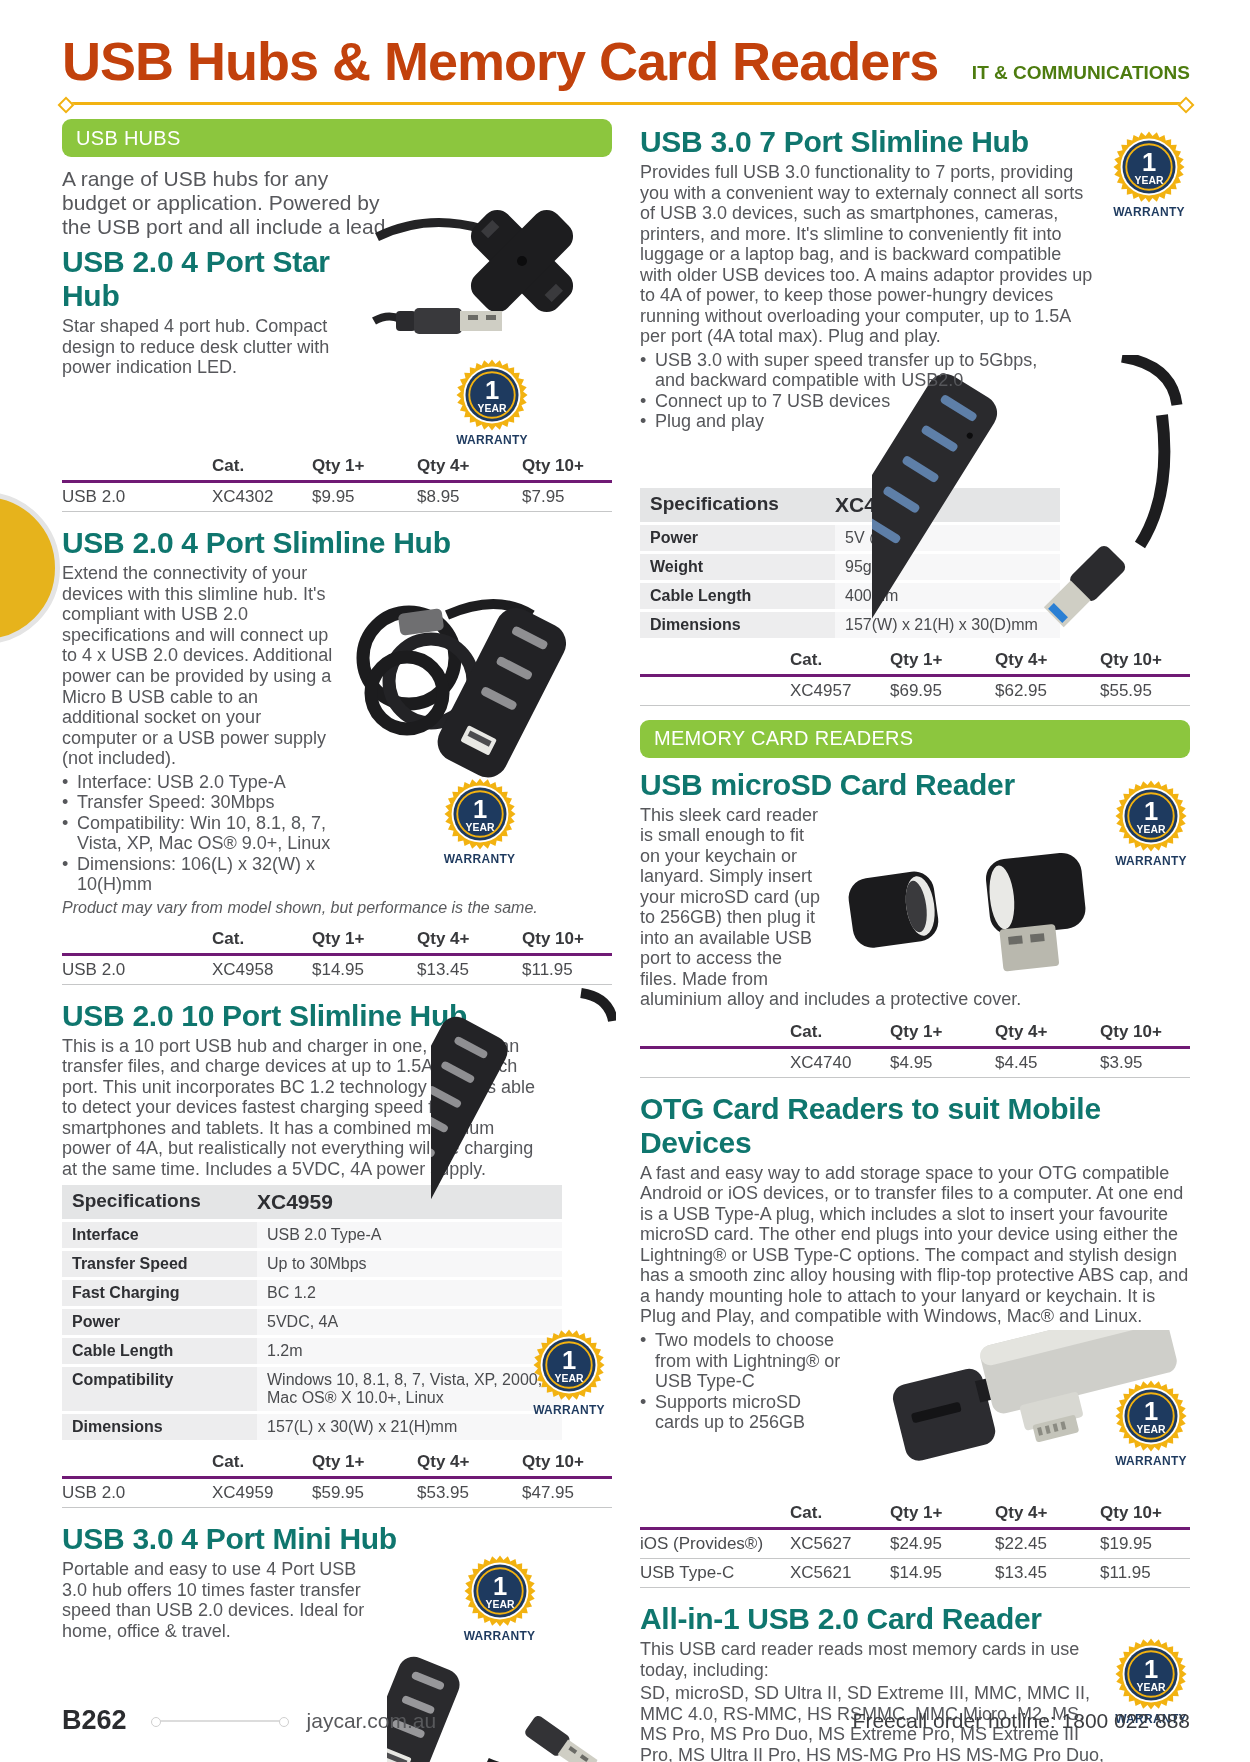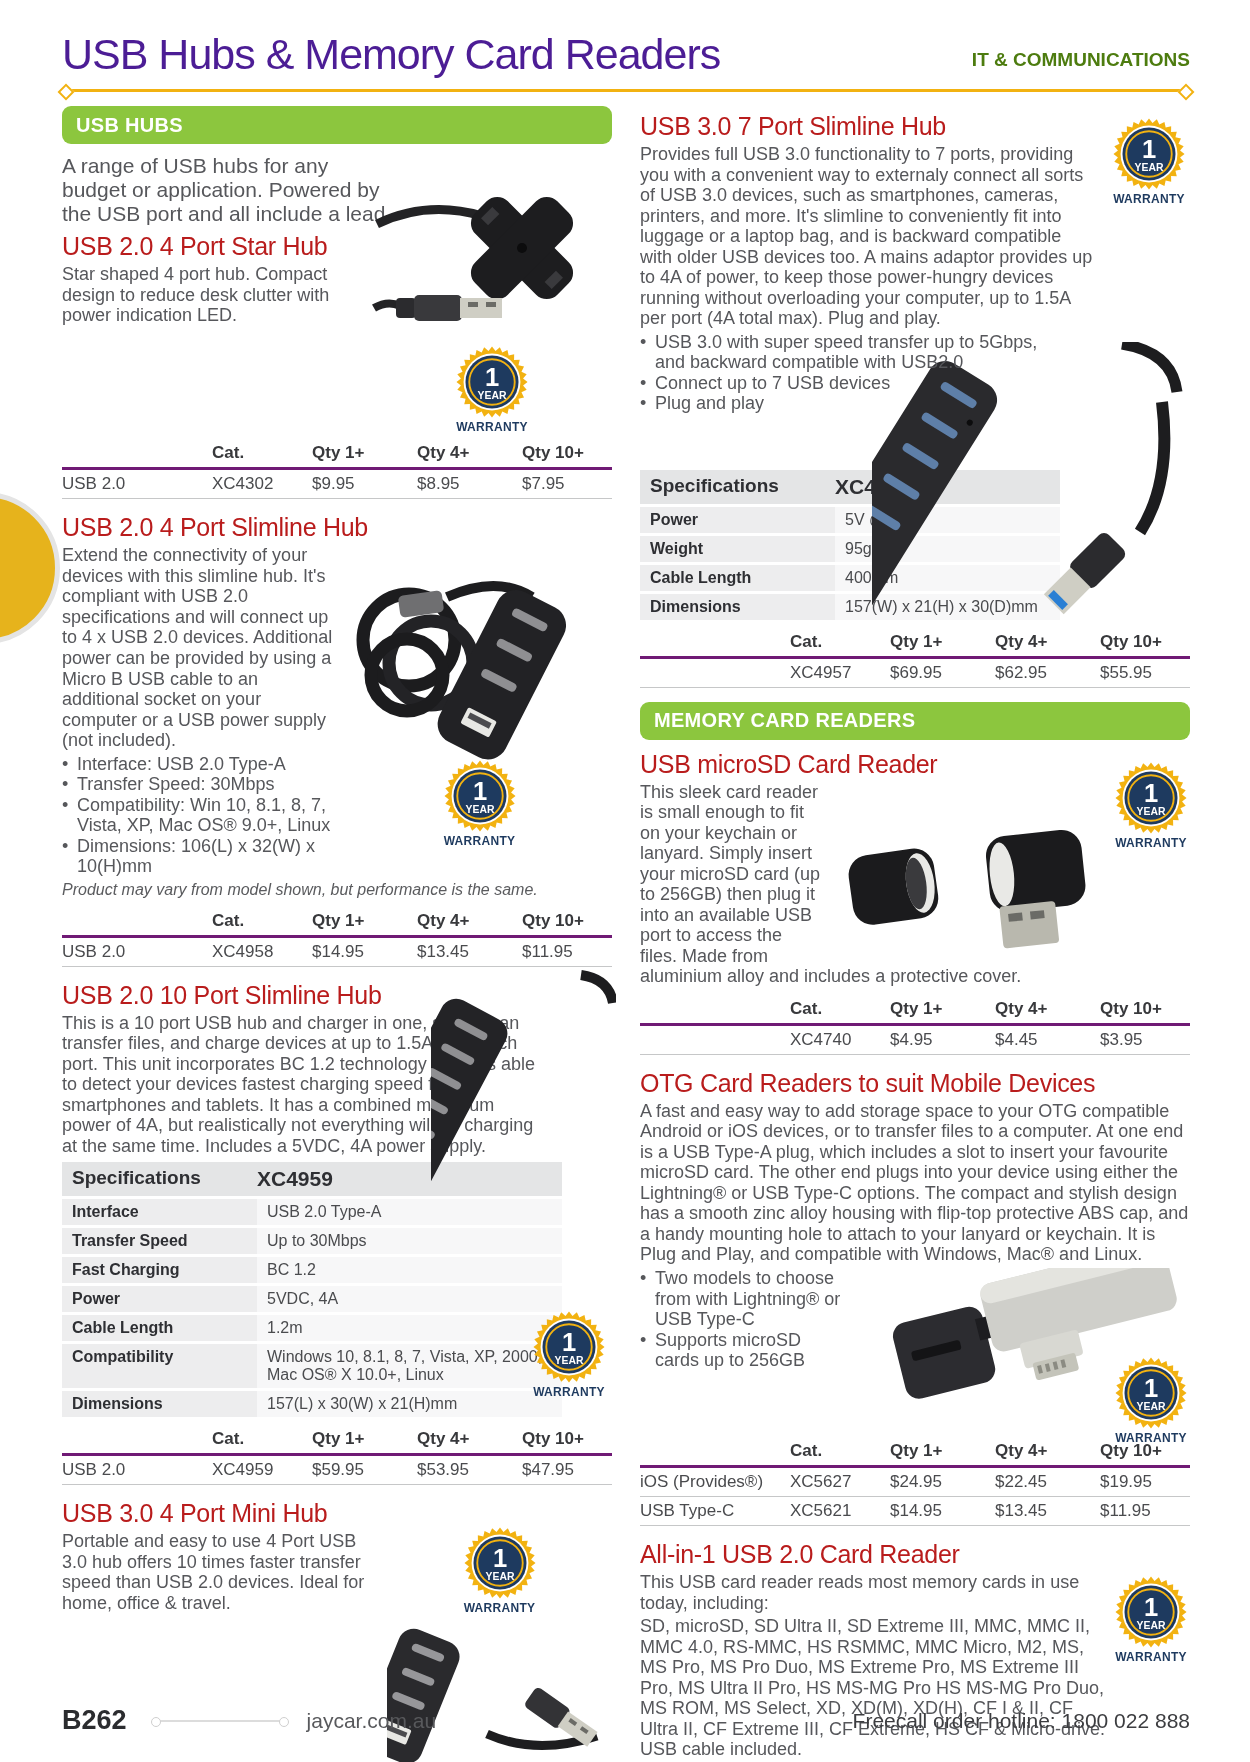--- a/index.html
+++ b/index.html
@@ -2,38 +2,38 @@
 <html><head>
 <meta charset="utf-8">
 <style>
   * { box-sizing: border-box; margin: 0; padding: 0; }
   html,body { background:#ffffff; }
   body { font-family:"Liberation Sans", sans-serif; color:#56575b; }
   .page { position:relative; width:1250px; height:1762px; overflow:hidden; background:#fff; padding:30px 60px 0 62px; }
 
   
   .hdr { display:flex; align-items:flex-end; justify-content:space-between; }
-  .hdr h1 { font-size:43px; font-weight:normal; color:#4c1d95; letter-spacing:-1px; }
+  .hdr h1 { font-size:54px; font-weight:bold; color:#c2410c; letter-spacing:-1px; }
   .hdr .cat-label { font-size:19px; font-weight:bold; color:#4d7c0f; padding-bottom:8px; }
   .rule { position:relative; height:3px; background:#f2b211; margin:10px 2px 14px 2px; }
   .rule:before,.rule:after { content:""; position:absolute; top:-3px; width:8px; height:8px; background:#fff; border:2px solid #f2b211; transform:rotate(45deg); }
   .rule:before { left:-4px; } .rule:after { right:-4px; }
 
   
   .edge-tab { position:absolute; left:-92px; top:492px; width:152px; height:152px; border-radius:50%; background:#e6b31c; border:5px solid #e4e4e4; }
 
   
   .columns { display:flex; gap:28px; }
   .col { width:550px; position:relative; }
 
-  .banner { height:38px; border-radius:9px; background:#8cc63e; color:#fff; font-size:20px; font-weight:bold; display:flex; align-items:center; padding:0 14px; letter-spacing:.3px; margin-bottom:10px; }
+  .banner { height:38px; border-radius:9px; background:#8cc63e; color:#fff; font-size:20px; font-weight:normal; display:flex; align-items:center; padding:0 14px; letter-spacing:.3px; margin-bottom:10px; }
   .intro { font-size:21px; line-height:1.15; margin-bottom:4px; max-width:330px; }
 
   .product { position:relative; margin-bottom:14px; }
-  .product h2 { font-size:25px; font-weight:normal; color:#b91c1c; margin:6px 0 3px 0; letter-spacing:-.3px; }
+  .product h2 { font-size:30px; font-weight:bold; color:#0f766e; margin:6px 0 3px 0; letter-spacing:-.3px; }
   .body { font-size:18px; line-height:1.14; margin-bottom:3px; }
   ul.bullets { list-style:none; margin:2px 0 3px 0; }
   ul.bullets li { font-size:18px; line-height:1.14; padding-left:15px; position:relative; }
   ul.bullets li:before { content:"•"; position:absolute; left:0; top:0; }
   .note { font-size:16px; font-style:italic; color:#5a5b5e; margin:4px 0 2px 0; }
 
   
   .media { float:right; margin:0 0 4px 10px; text-align:center; position:relative; }
   .photo { display:block; }
   .clear { clear:both; }

